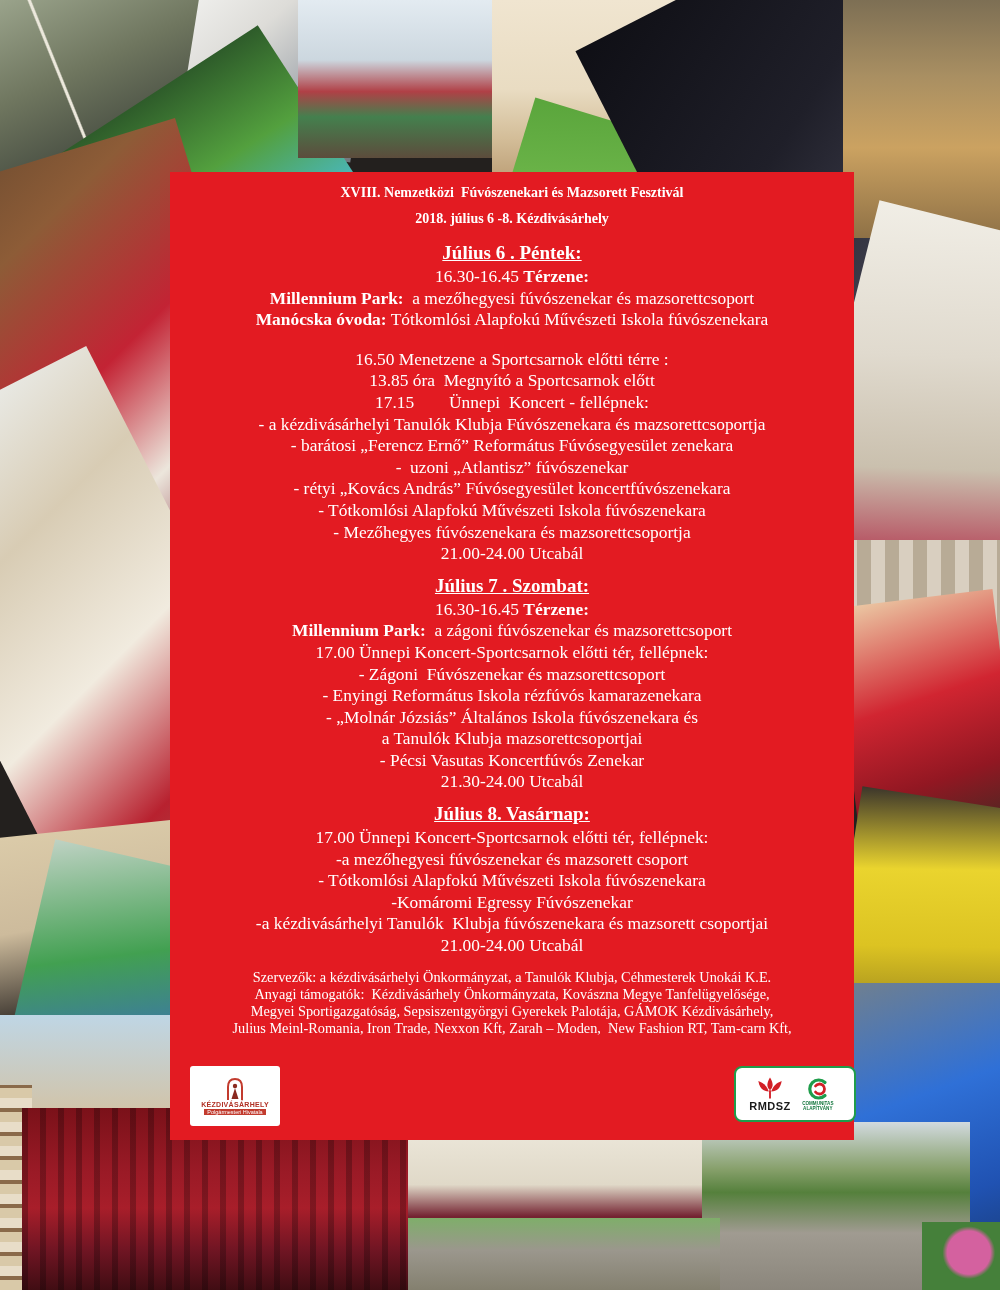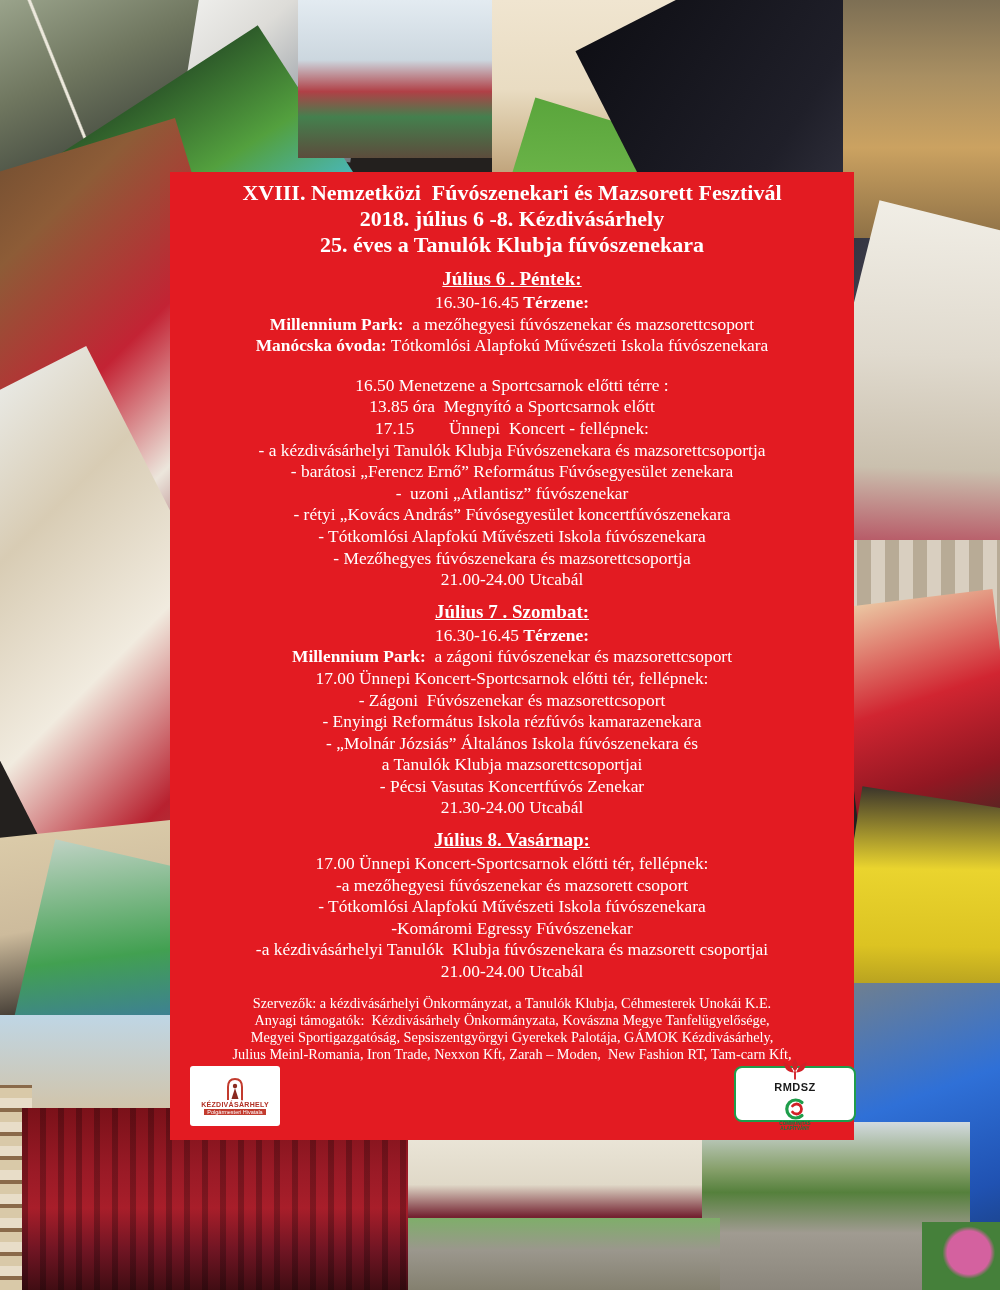--- a/index.html
+++ b/index.html
@@ -68,39 +68,39 @@
   .p-streetmaj{left:408px;top:1218px;width:312px;height:72px;
     background:linear-gradient(180deg,#7fae6a 0%,#9b978d 45%,#84806f 100%);}
   .p-flowers{left:922px;top:1222px;width:78px;height:68px;
     background:radial-gradient(circle at 60% 45%,#d4619f 0 36%,#45803a 44% 100%);}
   
   .panel{
     position:absolute;left:170px;top:172px;width:684px;height:968px;z-index:10;
     background:var(--panel-red);color:var(--text-white);text-align:center;
   }
   .title{padding-top:8px;}
-  .title-line{font-weight:700;font-size:22px;line-height:26px;white-space:pre-wrap;}
+  .title-line{font-weight:700;font-size:14px;line-height:26px;white-space:pre-wrap;}
   .day-heading{font-size:19px;font-weight:700;text-decoration:underline;margin:10px 0 2px;}
   .line{font-size:17.4px;line-height:21.6px;white-space:pre-wrap;}
   .line .b{font-weight:700;margin-top:48px;}
   .line.gap{margin-top:18px;}
   .footer{margin-top:12px;padding:0 10px;}
   .footer-line{font-size:14.3px;line-height:17px;white-space:pre-wrap;}
   
   .logo-city{
     position:absolute;left:20px;bottom:14px;width:90px;height:60px;background:#fff;
     border-radius:3px;display:flex;flex-direction:column;align-items:center;justify-content:center;
     padding:2px;box-sizing:border-box;
   }
   .logo-city-name{font-family:"Liberation Sans",sans-serif;font-size:7px;font-weight:700;color:#b03024;letter-spacing:.3px;}
   .logo-city-sub{font-family:"Liberation Sans",sans-serif;font-size:5.5px;color:#fff;background:var(--city-red);padding:0 3px;margin-top:1px;}
   .logo-partners{
     position:absolute;right:-2px;bottom:18px;width:122px;height:56px;background:#fff;
     border:2px solid var(--logo-green);border-radius:8px;display:flex;align-items:center;
-    justify-content:center;gap:4px;box-sizing:border-box;flex-direction:column;
+    justify-content:center;gap:4px;box-sizing:border-box;
   }
   .rmdsz{display:flex;flex-direction:column;align-items:center;}
   .rmdsz-text{font-family:"Liberation Sans",sans-serif;font-size:11px;font-weight:700;color:#1a1a1a;letter-spacing:.5px;}
   .communitas{display:flex;flex-direction:column;align-items:center;}
   .comm-text{font-family:"Liberation Sans",sans-serif;font-size:4.6px;font-weight:700;color:#13763d;text-align:center;line-height:1.15;width:46px;}
 </style>
 </head>
 <body>
 
 <div class="collage">
@@ -128,21 +128,20 @@
   <div class="ph p-bandbuilding"></div>
   <div class="ph p-streetmarch"></div>
   <div class="ph p-streetmaj"></div>
   <div class="ph p-flowers"></div>
 </div>
 
 <div class="panel">
   <div class="title">
     <div class="title-line">XVIII. Nemzetközi  Fúvószenekari és Mazsorett Fesztivál</div>
     <div class="title-line">2018. július 6 -8. Kézdivásárhely</div>
-    <div class="title-line">25. éves a Tanulók Klubja fúvószenekara</div>
   </div>
 
   <div id="schedule">
       <div class="day-heading">Július 6 . Péntek:</div>
       <div class="line"><span>16.30-16.45 </span><span class="b">Térzene:</span></div>
       <div class="line"><span class="b">Millennium Park:</span><span>  a mezőhegyesi fúvószenekar és mazsorettcsoport</span></div>
       <div class="line"><span class="b">Manócska óvoda:</span><span> Tótkomlósi Alapfokú Művészeti Iskola fúvószenekara</span></div>
       <div class="line gap"><span>16.50 Menetzene a Sportcsarnok előtti térre :</span></div>
       <div class="line"><span>13.85 óra  Megnyító a Sportcsarnok előtt</span></div>
       <div class="line"><span>17.15        Ünnepi  Koncert - fellépnek:</span></div>

